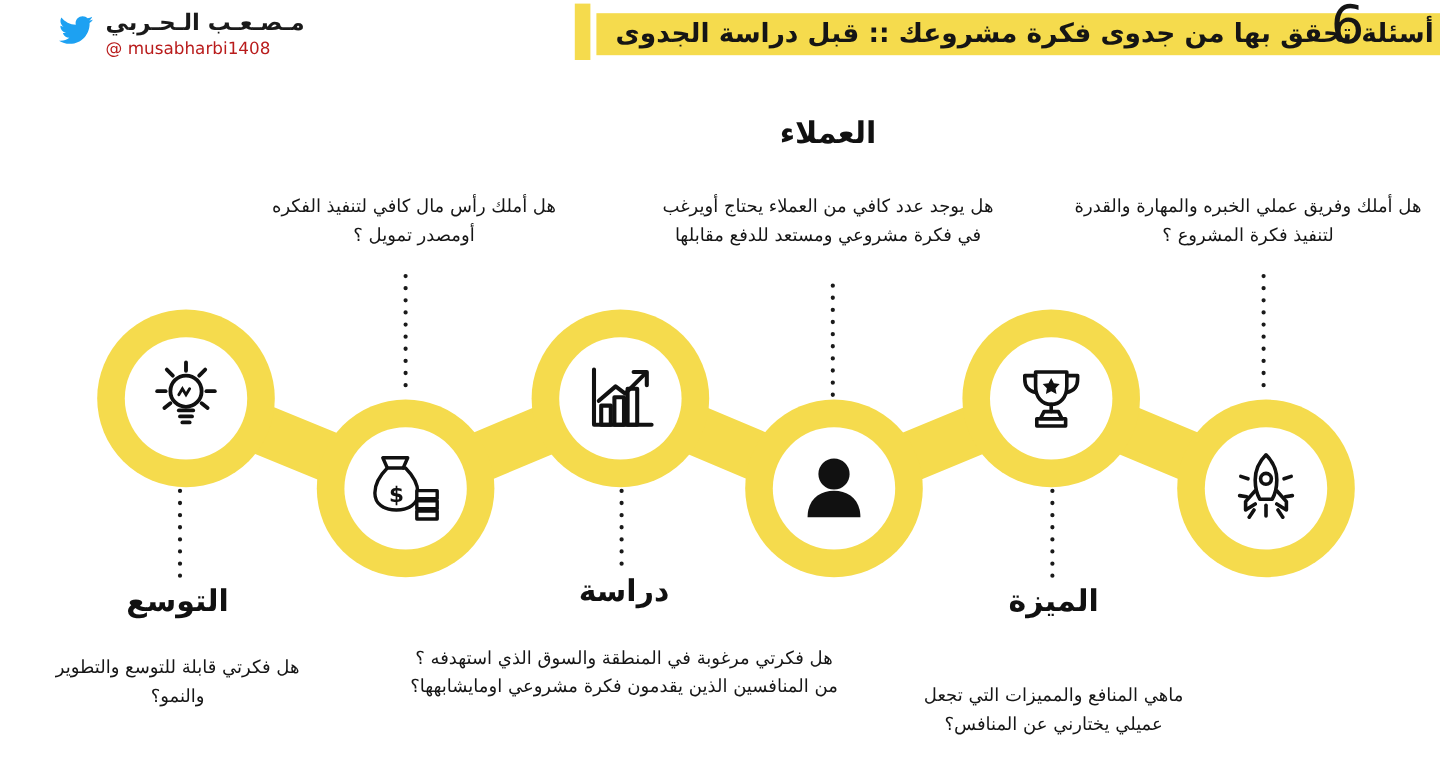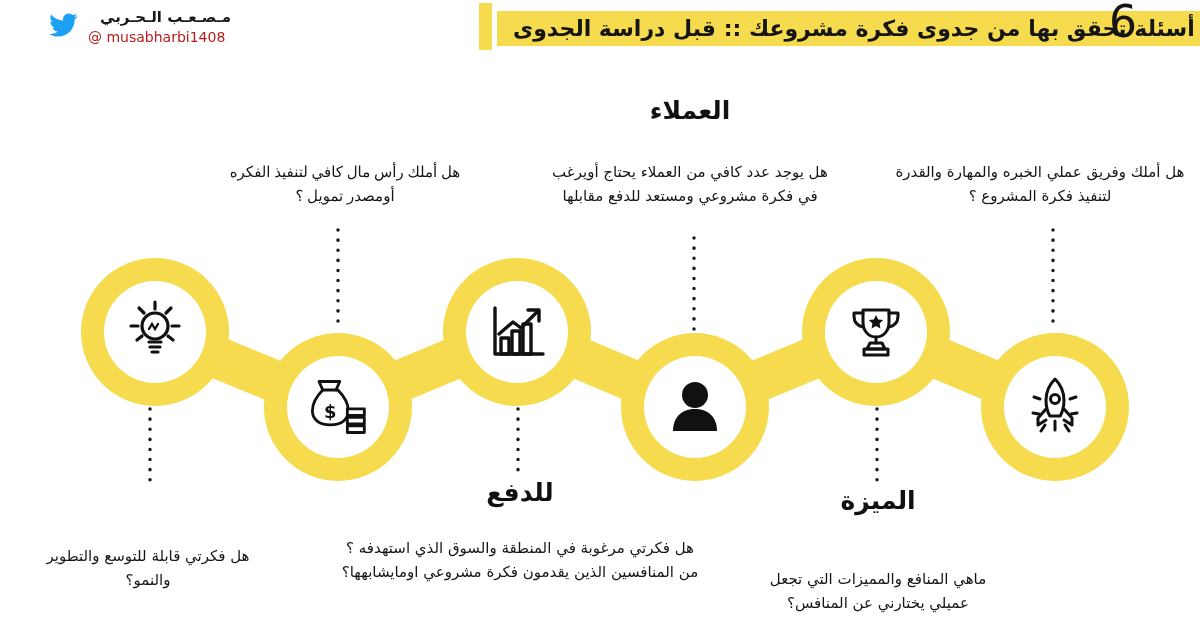--- a/index.html
+++ b/index.html
@@ -11,21 +11,21 @@
   
   .accent-bar{left:479px;top:3px;width:13px;height:47px;background:#F5DB4D;}
   .title-highlight{
     left:497px;top:11px;background:#F5DB4D;padding:5px 16px;
     font-size:22px;font-weight:bold;direction:rtl;white-space:nowrap;color:#151515;
   }
   .header-number{left:1093px;top:-4px;width:60px;font-size:44px;text-align:center;color:#151515;}
   
   .tw-icon{left:48px;top:10px;width:30px;height:30px;}
   .tw-text{left:88px;top:8px;text-align:left;}
-  .tw-name{font-size:15px;font-weight:bold;direction:rtl;text-align:right;margin-left:12px;}
+  .tw-name{font-size:19px;font-weight:bold;direction:rtl;text-align:right;}
   .tw-handle{font-size:14px;margin-top:3px;color:#b91c1c;}
   
   .chain{left:0;top:0;width:1200px;height:641px;}
   .node-icon{width:68px;height:68px;}
   .node-icon svg{width:100%;height:100%;}
   
   .label{font-weight:bold;font-size:25px;text-align:center;direction:rtl;color:#111;}
   .question{
     font-size:15px;line-height:1.6;text-align:center;direction:rtl;color:#161616;
     white-space:pre-line;
@@ -151,27 +151,28 @@
       <line x1="34" y1="48" x2="34" y2="57"></line>
       <line x1="24" y1="52" x2="20" y2="58"></line>
       <line x1="44" y1="52" x2="48" y2="58"></line>
       <line x1="13" y1="24" x2="19" y2="26"></line>
       <line x1="55" y1="24" x2="49" y2="26"></line>
       <line x1="12" y1="40" x2="18" y2="41"></line>
       <line x1="56" y1="40" x2="50" y2="41"></line>
     </svg>
   </div>
 
+  <div class="abs label" style="left:48px;top:486px;width:200px;">التوسع</div>
   <div class="abs question" style="left:28px;top:544px;width:240px;">هل فكرتي قابلة للتوسع والتطوير
 والنمو؟</div>
 
-  <div class="abs question" style="left:210px;top:160px;width:270px;font-family:Liberation Serif, serif;">هل أملك رأس مال كافي لتنفيذ الفكره
+  <div class="abs question" style="left:210px;top:160px;width:270px;">هل أملك رأس مال كافي لتنفيذ الفكره
 أومصدر تمويل ؟</div>
 
-  <div class="abs label" style="left:420px;top:478px;width:200px;">للدفع</div>
+  <div class="abs label" style="left:420px;top:478px;width:200px;">دراسة</div>
   <div class="abs question" style="left:340px;top:536px;width:360px;">هل فكرتي مرغوبة في المنطقة والسوق الذي استهدفه ؟
 من المنافسين الذين يقدمون فكرة مشروعي اومايشابهها؟</div>
 
   <div class="abs label" style="left:590px;top:96px;width:200px;">العملاء</div>
   <div class="abs label" style="left:778px;top:486px;width:200px;">الميزة</div>
 
   <div class="abs question" style="left:535px;top:160px;width:310px;">هل يوجد عدد كافي من العملاء يحتاج أويرغب
 في فكرة مشروعي ومستعد للدفع مقابلها</div>
   <div class="abs question" style="left:748px;top:540px;width:260px;margin-top:27px;">ماهي المنافع والمميزات التي تجعل
 عميلي يختارني عن المنافس؟</div>

